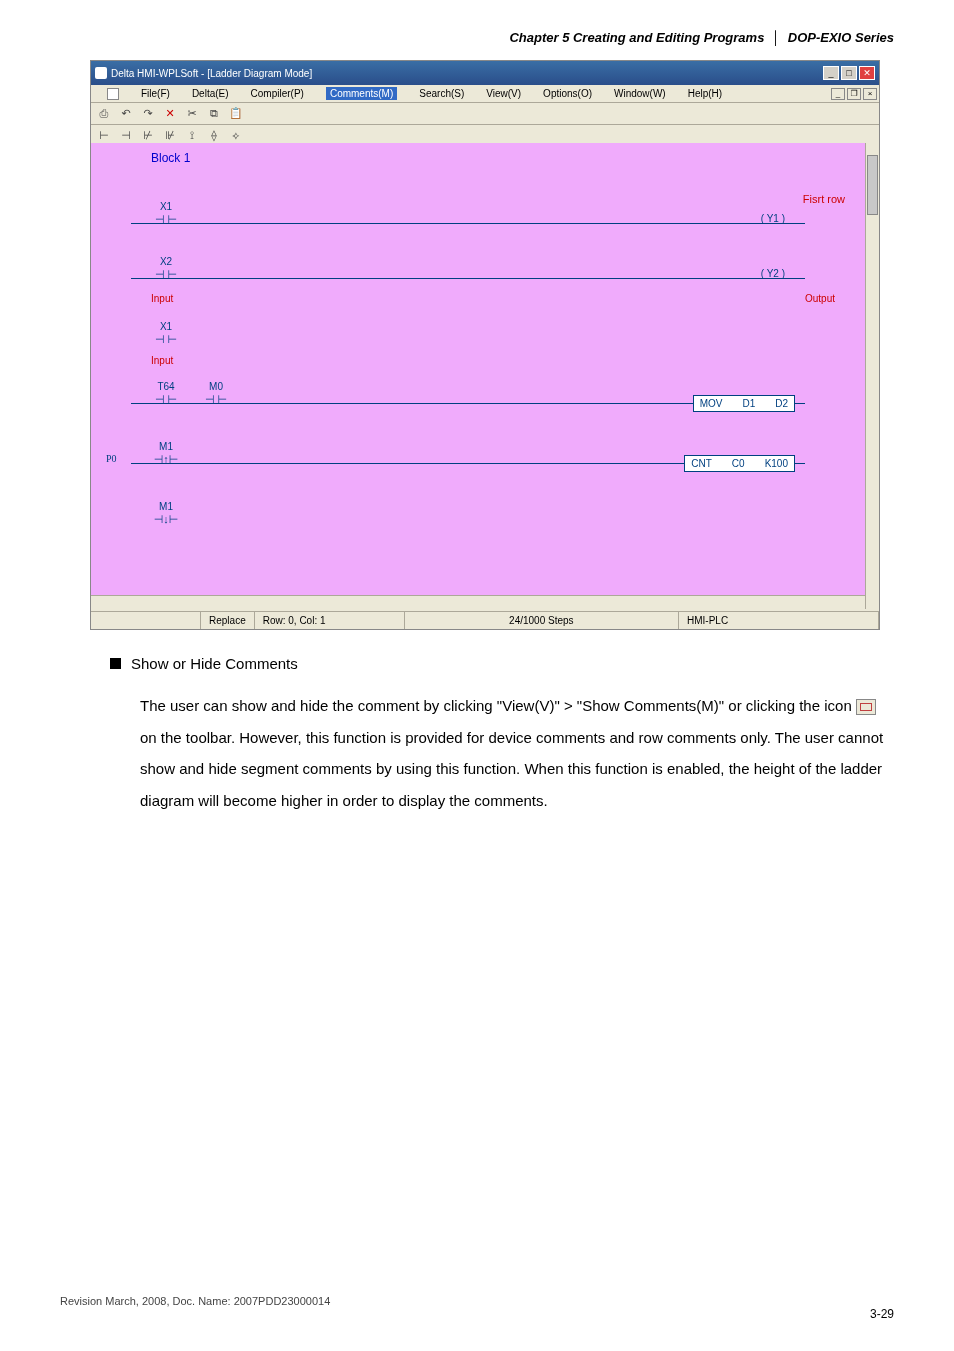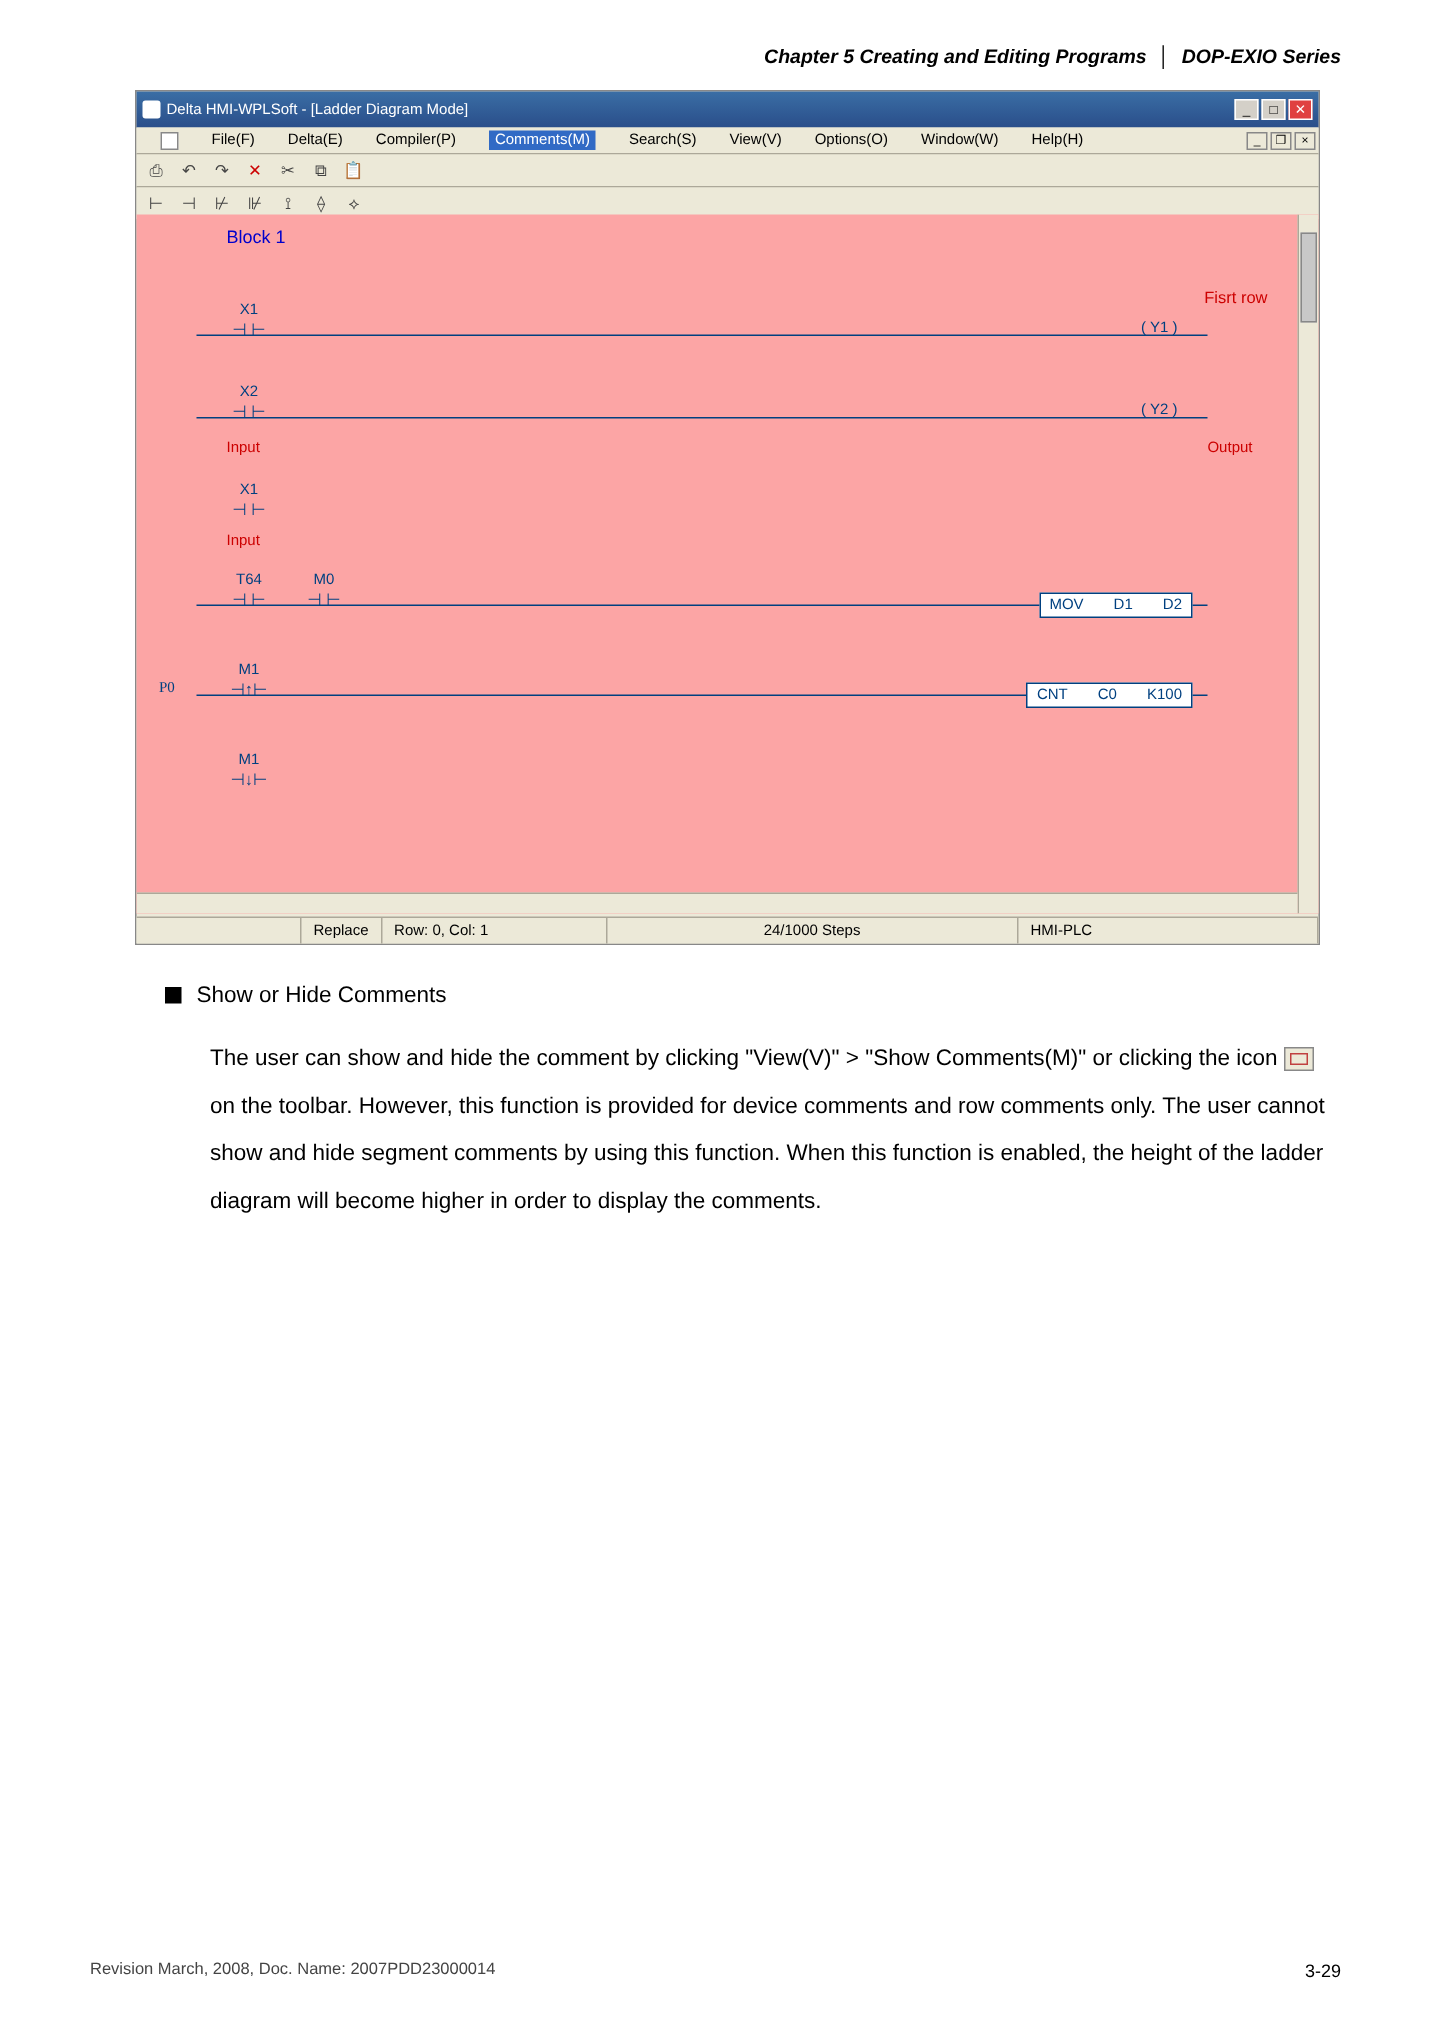--- a/index.html
+++ b/index.html
@@ -104,21 +104,21 @@
     gap: 20px;
     white-space: nowrap;
   }
   .dropdown-item.selected { background: #316ac5; color: #fff; }
   .ladder-area {
     position: absolute;
     top: 82px;
     left: 0;
     right: 0;
     bottom: 20px;
-    background: #fca5a5;
+    background: #f0abfc;
     overflow: hidden;
   }
   .scroll-v {
     position: absolute;
     right: 0; top: 0; bottom: 0;
     width: 14px;
     background: #ece9d8;
     border-left: 1px solid #aca899;
   }
   .scroll-thumb-v {
@@ -261,21 +261,21 @@
     position: relative;
   }
   .inline-icon::before {
     content: '';
     position: absolute;
     left: 3px; top: 3px; right: 3px; bottom: 3px;
     border: 1px solid #c04040;
   }
   .footer-left {
     position: absolute;
-    bottom: 32px;
+    bottom: 44px;
     left: 60px;
     font-size: 11px;
     color: #444;
     margin-top: 10px;
   }
   .footer-right {
     position: absolute;
     bottom: 30px;
     right: 60px;
     font-size: 12px;

